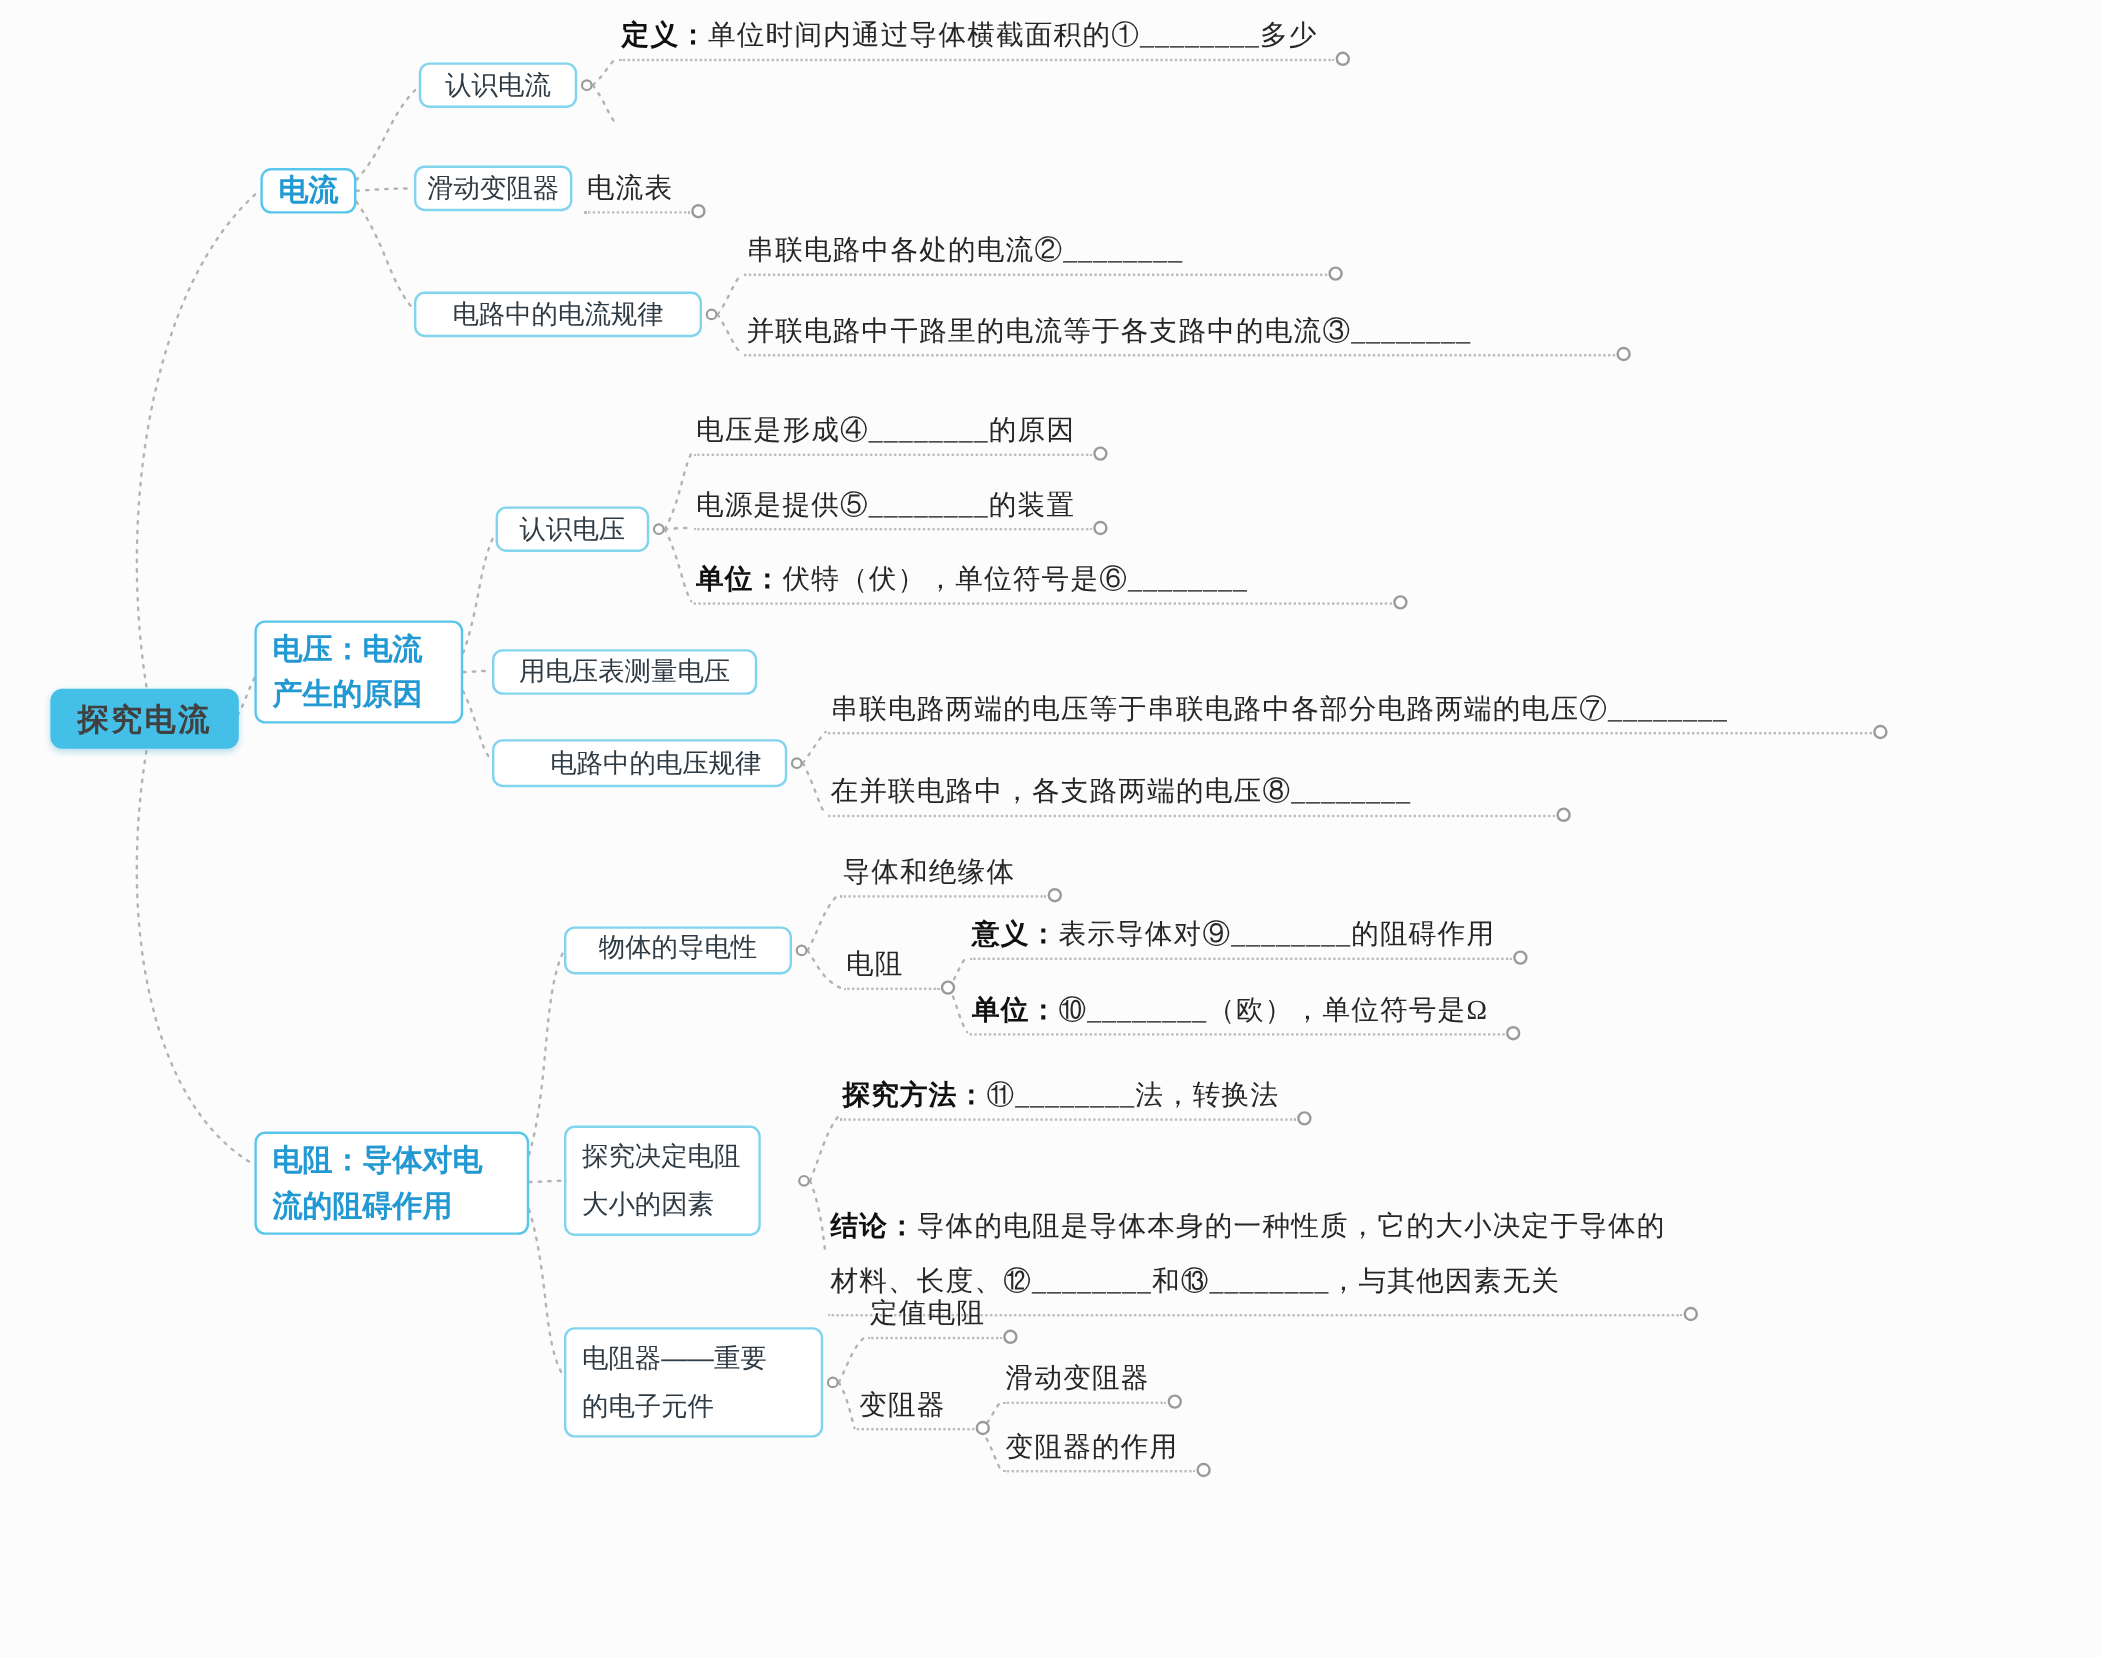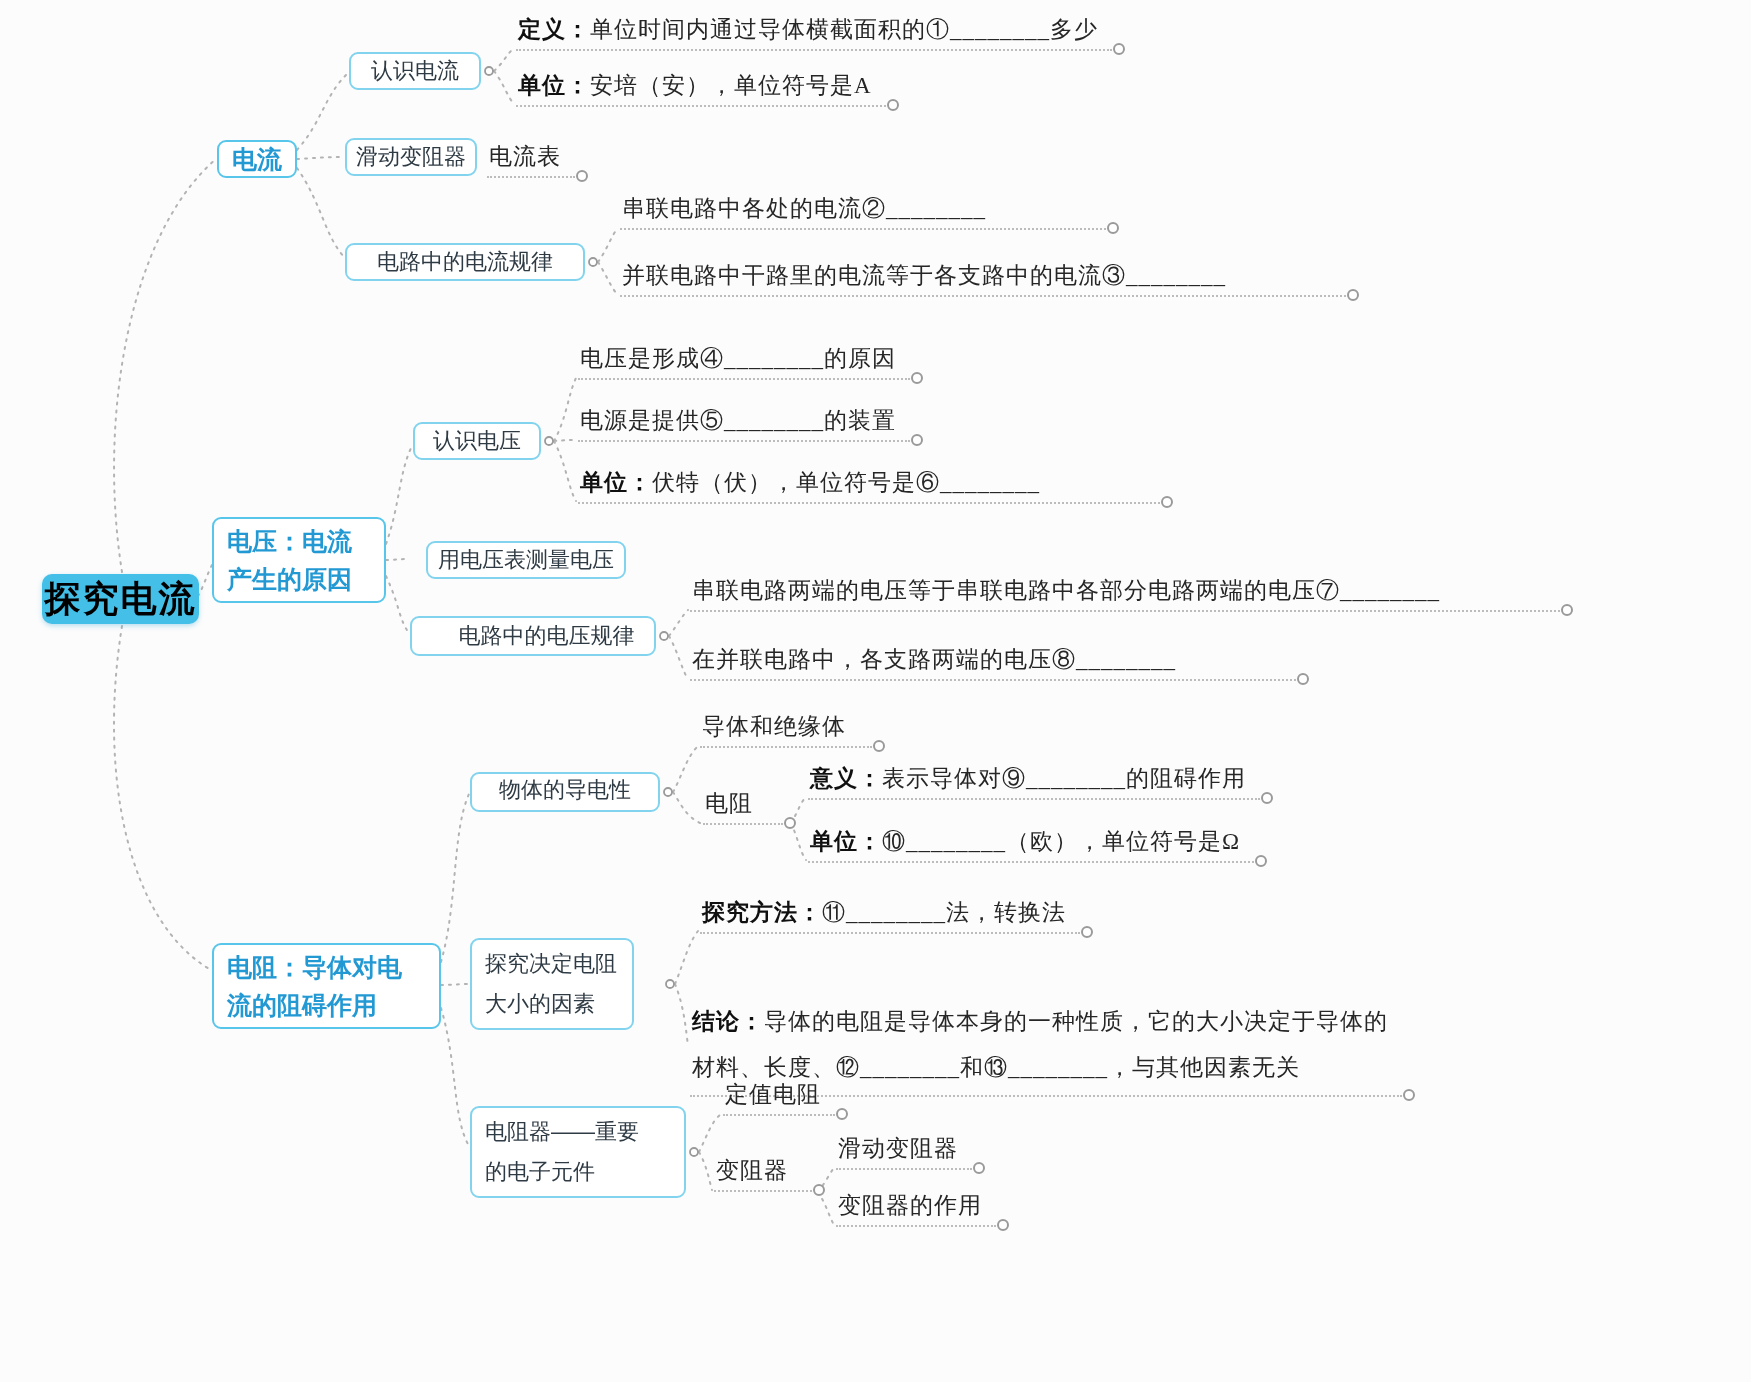--- a/index.html
+++ b/index.html
@@ -8,21 +8,21 @@
     position:relative; width:1751px; height:1382px;
     background:#fcfcfc; overflow:hidden;
   }
   svg.wires { position:absolute; left:0; top:0; width:1751px; height:1382px; }
   svg.wires path { fill:none; stroke:#b3b3b3; stroke-width:2; stroke-dasharray:2 6; stroke-linecap:round; }
   svg.wires circle { fill:#ffffff; stroke:#9a9a9a; stroke-width:1.8; }
 
   .root {
     position:absolute; left:42px; top:574px; width:157px; height:50px;
     background:#43bfe8; border-radius:10px;
-    color:#000000; font-weight:700; font-size:36px; letter-spacing:2px;
+    color:#404040; font-weight:700; font-size:26px; letter-spacing:2px;
     display:flex; align-items:center; justify-content:center;
     box-shadow:0 2px 5px rgba(60,170,215,.35);
   }
   .topic {
     position:absolute; background:#ffffff;
     border:2px solid #82d4ee; border-radius:9px;
     display:flex; align-items:center; justify-content:center;
     font-size:22px; color:#2f3b44; white-space:pre-line; line-height:36px;
     text-align:left;
   }
@@ -99,42 +99,39 @@
   </svg>
 
   <div class="root">探究电流</div>
 
   <div class="topic branch" style="left:217px;top:140px;width:80px;height:38px;justify-content:center;">电流</div>
 
   <div class="topic" style="left:349px;top:52px;width:132px;height:38px;">认识电流</div>
   <div class="leaf" style="left:516px;top:14px;">
     <span class="pfx">定义：</span><span>单位时间内通过导体横截面积的①________多少</span>
   </div>
-  <div class="leaf" style="left:516px;top:70px;">
-    <span class="pfx">单位：</span><span>安培（安），单位符号是A</span>
-  </div>
 
   <div class="topic" style="left:345px;top:138px;width:132px;height:38px;">滑动变阻器</div>
   <div class="leaf" style="left:487px;top:142px;">电流表</div>
 
   <div class="topic" style="left:345px;top:243px;width:240px;height:38px;">电路中的电流规律</div>
   <div class="leaf ext" style="left:620px;top:194px;">串联电路中各处的电流②________</div>
   <div class="leaf ext" style="left:620px;top:261px;">并联电路中干路里的电流等于各支路中的电流③________</div>
 
   <div class="topic branch left" style="left:212px;top:517px;width:174px;height:86px;">电压：电流
 产生的原因</div>
 
   <div class="topic" style="left:413px;top:422px;width:128px;height:38px;">认识电压</div>
   <div class="leaf" style="left:578px;top:344px;">电压是形成④________的原因</div>
   <div class="leaf" style="left:578px;top:406px;">电源是提供⑤________的装置</div>
   <div class="leaf ext" style="left:578px;top:467px;">
     <span class="pfx">单位：</span><span>伏特（伏），单位符号是⑥________</span>
   </div>
 
-  <div class="topic" style="left:410px;top:541px;width:200px;height:38px;margin-left:16px;">用电压表测量电压</div>
+  <div class="topic" style="left:410px;top:541px;width:221px;height:38px;">用电压表测量电压</div>
 
   <div class="topic" style="left:410px;top:616px;width:246px;height:40px;padding-left:27px;">电路中的电压规律</div>
   <div class="leaf ext" style="left:690px;top:576px;">串联电路两端的电压等于串联电路中各部分电路两端的电压⑦________</div>
   <div class="leaf ext" style="left:690px;top:645px;">在并联电路中，各支路两端的电压⑧________</div>
 
   <div class="topic branch left" style="left:212px;top:943px;width:229px;height:86px;">电阻：导体对电
 流的阻碍作用</div>
 
   <div class="topic" style="left:470px;top:772px;width:190px;height:40px;font-family:Liberation Mono, monospace;">物体的导电性</div>
   <div class="leaf" style="left:700px;top:712px;padding-right:26px;">导体和绝缘体</div>

